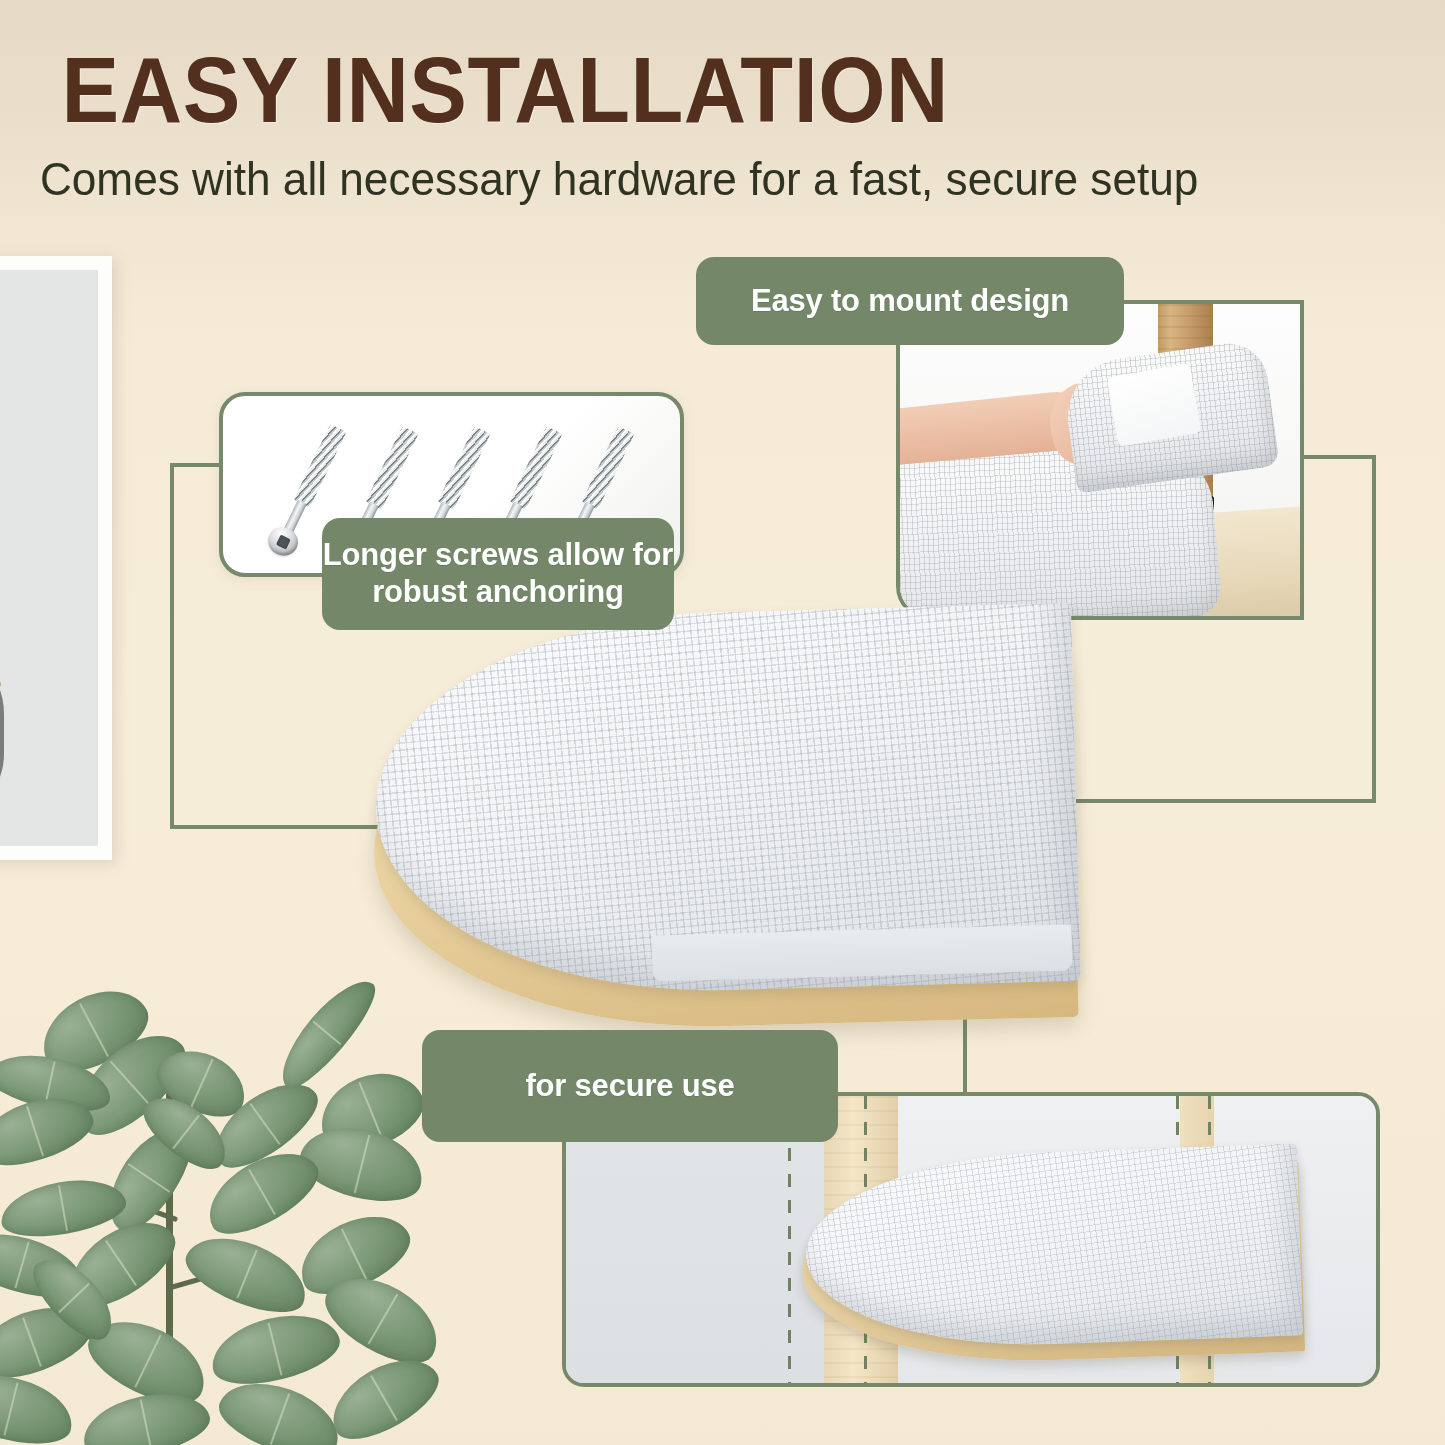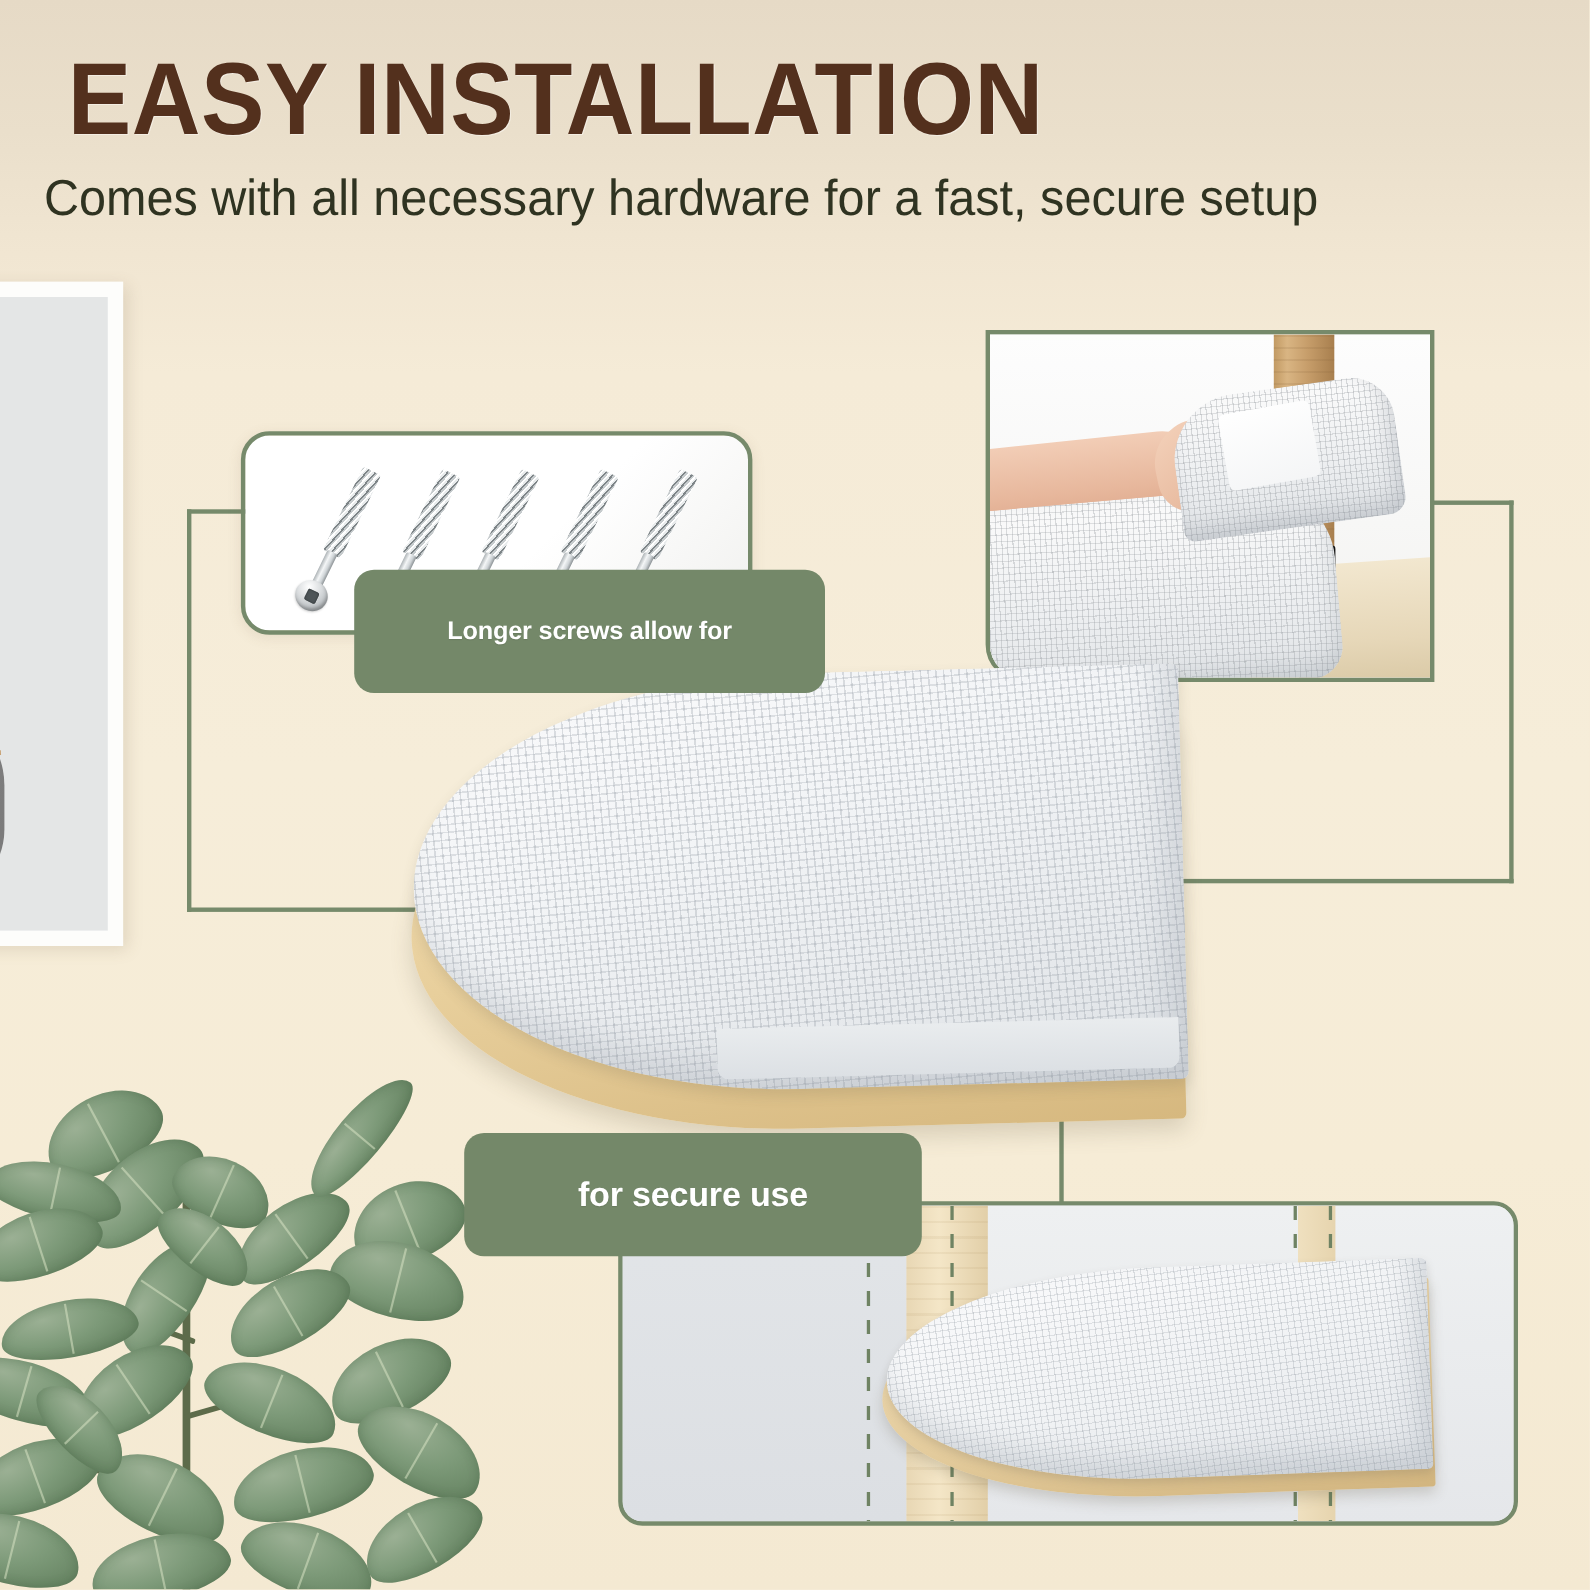--- a/index.html
+++ b/index.html
@@ -388,22 +388,26 @@
     <div class="leaf" style="left:116px;top:336px;width:124px;height:66px;transform:rotate(26deg);"></div>
     <div class="leaf" style="left:2px;top:320px;width:120px;height:60px;transform:rotate(-20deg);"></div>
     <div class="leaf" style="left:-22px;top:386px;width:126px;height:62px;transform:rotate(14deg);"></div>
     <div class="leaf" style="left:112px;top:404px;width:128px;height:58px;transform:rotate(-12deg);"></div>
     <div class="leaf" style="left:248px;top:396px;width:124px;height:62px;transform:rotate(20deg);"></div>
     <div class="leaf" style="left:356px;top:376px;width:116px;height:60px;transform:rotate(-30deg);"></div>
     <div class="leaf" style="left:168px;top:116px;width:96px;height:48px;transform:rotate(38deg);"></div>
     <div class="leaf" style="left:54px;top:282px;width:100px;height:48px;transform:rotate(46deg);"></div>
   </div>
 
-
-  <div class="badge" style="left:322px;top:518px;width:428px;height:112px;border-radius:18px;font-size:23px;flex-direction:column;">
+  <div class="badge" style="left:696px;top:257px;width:428px;height:88px;border-radius:18px;font-size:31px;">
+    <span>Easy to mount design</span>
+  </div>
+
+  <div class="badge" style="left:322px;top:518px;width:352px;height:112px;border-radius:18px;font-size:31px;flex-direction:column;">
     <span>Longer screws allow for</span>
+    <span>robust anchoring</span>
   </div>
 
   <div class="badge" style="left:422px;top:1030px;width:416px;height:112px;border-radius:18px 18px 18px 18px;font-size:31px;flex-direction:column;">
     <span>for secure use</span>
   </div>
 
 </div>
 
 </body></html>

